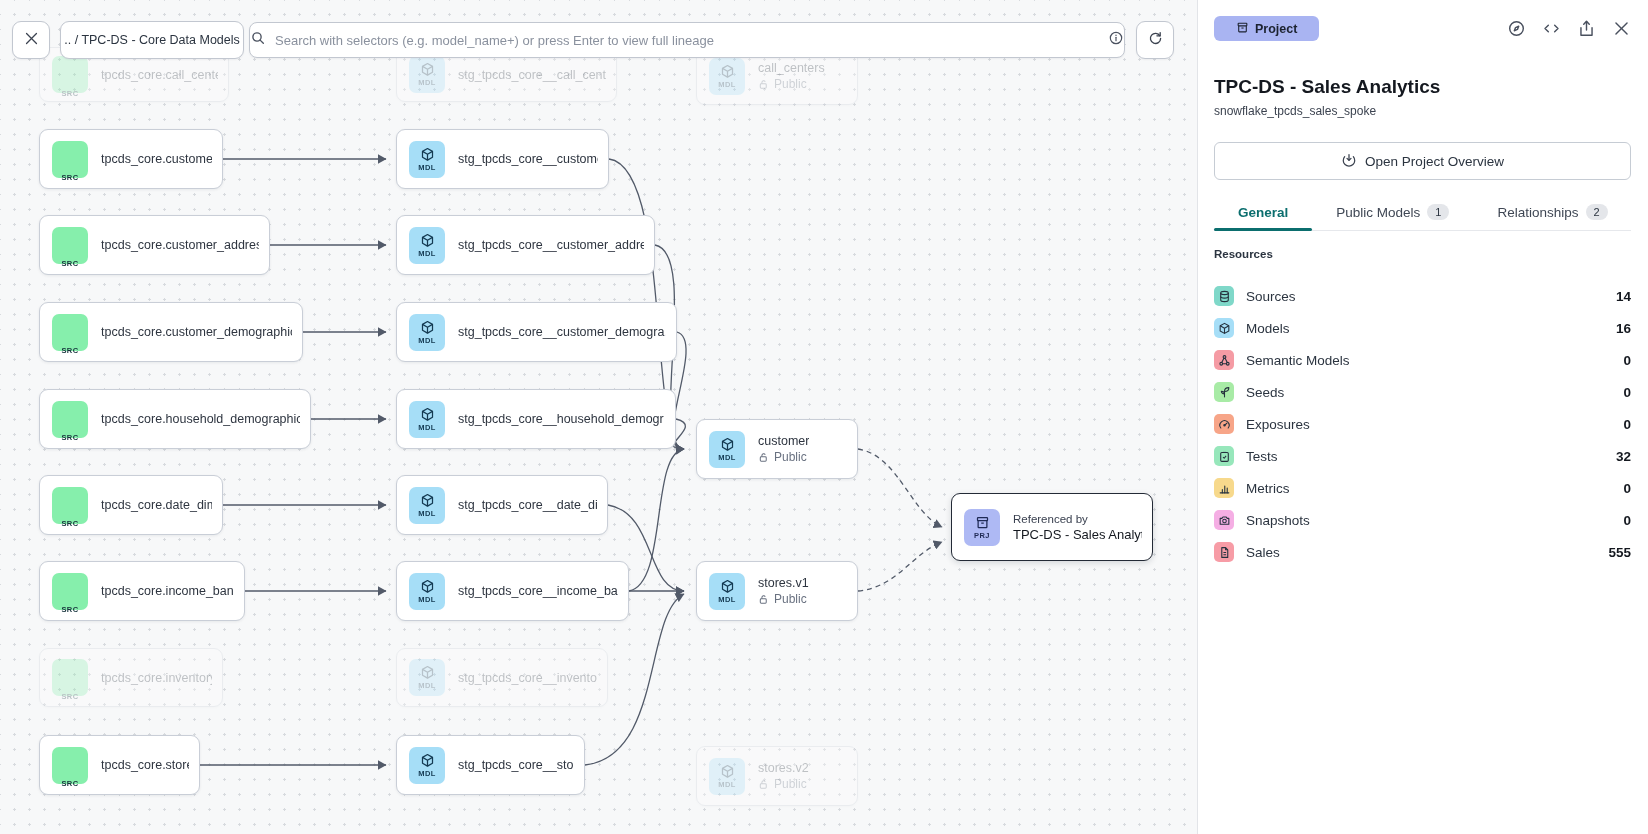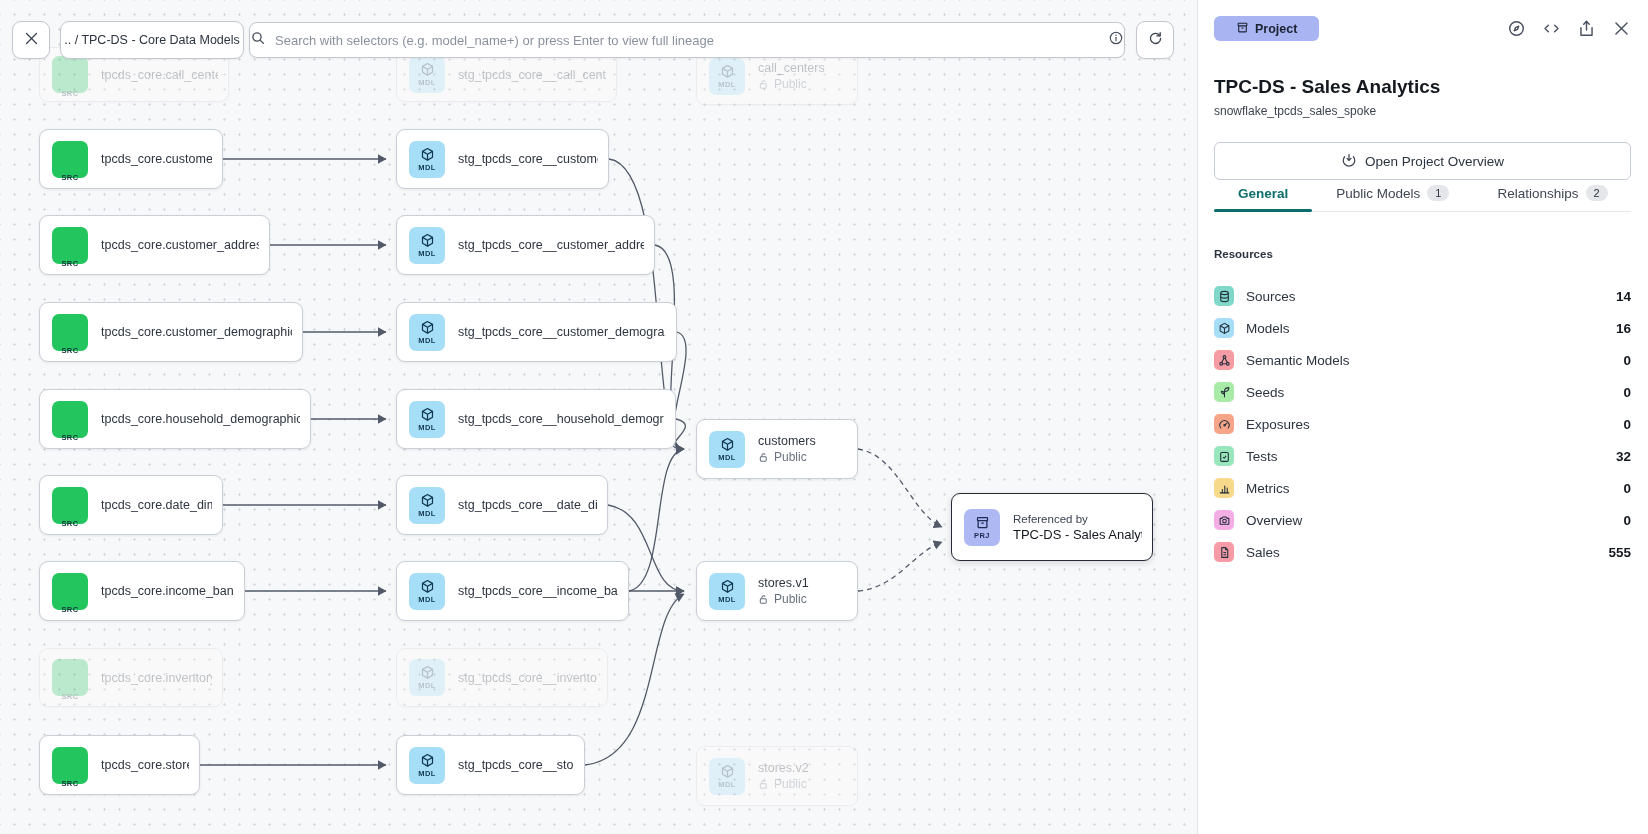--- a/index.html
+++ b/index.html
@@ -18,21 +18,21 @@
   
   .node { position:absolute; z-index:2; background:#fff; border:1px solid #c9ced7;
     border-radius:9px; box-shadow:0 1px 3px rgba(16,24,40,.07);
     display:flex; align-items:center; padding:0 10px 0 12px; gap:13px; cursor:pointer; }
   .node.faded { opacity:.28; }
   .node.selected { border:1.8px solid #22293466; border-color:#232a36; box-shadow:0 2px 6px rgba(16,24,40,.15); }
   .nbadge { flex:0 0 auto; width:36px; height:37px; border-radius:7px;
     display:flex; flex-direction:column; align-items:center; justify-content:center; }
   .nbadge svg { width:15px; height:15px; display:block; }
   .nbadge .blabel { font-size:7.5px; font-weight:700; letter-spacing:.4px; margin-top:1px; }
-  .nbadge.src { background:#22c55e; color:#15323b;gap:36px; }
+  .nbadge.src { background:#86efac; color:#15323b;gap:36px; }
   .nbadge.mdl { background:#a6def7; color:#143a52; }
   .nbadge.prj { background:#aeb9f4; color:#1f2a55; }
   .ntext { min-width:0; display:flex; flex-direction:column; justify-content:center; gap:2px; }
   .nname { font-size:12.5px; color:#2e3540; white-space:nowrap; overflow:hidden; }
   .nkicker { font-size:11.5px; color:#3a4150; white-space:nowrap; }
   .node.selected .nname { font-size:13px; color:#14181f; }
   .nsub { display:flex; align-items:center; gap:5px; font-size:12px; color:#697180; }
   .nsub svg { width:11px; height:11px; }
 
   
@@ -62,21 +62,21 @@
   .hdr-icons { margin-left:auto; display:flex; align-items:center; gap:13px; color:#49505e; }
   .hdr-icons .icnbtn { width:22px; height:22px; display:flex; align-items:center; justify-content:center; cursor:pointer; }
   .hdr-icons svg { width:19px; height:19px; }
   .panel-title { position:absolute; left:16px; top:76px; font-size:19px; font-weight:700; color:#14181f; }
   .panel-sub { position:absolute; left:16px; top:104px; font-size:12px; color:#3c4350; }
   .overview-btn { position:absolute; left:16px; right:17px; top:142px; height:38px; background:#fff;
     border:1px solid #c6ccd4; border-radius:6px; display:flex; align-items:center; justify-content:center;
     gap:8px; font-size:13.5px; color:#2b3440; cursor:pointer;
     font-family:"Liberation Sans","DejaVu Sans",sans-serif; }
   .overview-btn svg { width:16px; height:16px; color:#3c4350; }
-  .tabs { position:absolute; left:16px; right:17px; top:175px; height:37px; display:flex;
+  .tabs { position:absolute; left:16px; right:17px; top:194px; height:37px; display:flex;
     justify-content:space-between; border-bottom:1px solid #e6e8ec; }
   .tab { position:relative; display:flex; align-items:center; justify-content:center; gap:7px;
     padding:0 24px; font-size:13.5px; color:#3f4754; cursor:pointer; white-space:nowrap; }
   .tab.active { color:#0b6e6e; font-weight:700; }
   .tab.active::after { content:""; position:absolute; left:0; right:0; bottom:-1px; height:3px;
     background:#0b6e6e; border-radius:2px; }
   .tab .pill { background:#e4e6ea; color:#2b3440; border-radius:999px; font-size:11px; font-weight:400;
     padding:2px 8px; }
   .res-heading { position:absolute; left:16px; top:248px; font-size:11.5px; font-weight:700; color:#2b3440; }
   .res-list { position:absolute; left:16px; right:17px; top:280px; }
@@ -366,21 +366,21 @@
       </div>
       <div class="node" style="left: 696px; top: 419px; width: 162px; height: 60px;">
         <div class="nbadge mdl">
           <svg viewBox="0 0 24 24" fill="none" stroke="currentColor" stroke-width="2" stroke-linejoin="round">
             <path d="M12 2.5l8 4.5v9.5l-8 4.5-8-4.5V7z"></path>
             <path d="M12 11.5L4 7M12 11.5l8-4.5M12 11.5V21"></path>
           </svg>
           <span class="blabel">MDL</span>
         </div>
         <div class="ntext">
-          <div class="nname">customers</div>
+          <div class="nname">customer</div>
           <div class="nsub">
             <span style="display:flex">
               <svg viewBox="0 0 24 24" fill="none" stroke="currentColor" stroke-width="2.2" stroke-linejoin="round">
                 <rect x="5" y="10.5" width="13" height="9.5" rx="2"></rect>
                 <path d="M8.5 10.5V7.5A3.8 3.8 0 0 1 15.8 6"></path>
               </svg>
             </span>
             <span>Public</span>
           </div>
         </div>
@@ -625,21 +625,21 @@
         <span class="res-label">Metrics</span>
         <span class="res-count">0</span>
       </div>
       <div class="res-row">
         <span class="res-icon" style="background: rgb(245, 174, 228);">
           <svg viewBox="0 0 24 24" fill="none" stroke="currentColor" stroke-width="2" stroke-linejoin="round">
             <path d="M4 8h3.2l2-2.5h5.6L17 8h3v11H4z"></path>
             <circle cx="12" cy="13" r="3.3"></circle>
           </svg>
         </span>
-        <span class="res-label">Overview</span>
+        <span class="res-label">Snapshots</span>
         <span class="res-count">0</span>
       </div>
       <div class="res-row">
         <span class="res-icon" style="background: rgb(247, 156, 166);">
           <svg viewBox="0 0 24 24" fill="none" stroke="currentColor" stroke-width="2" stroke-linejoin="round">
             <path d="M7 3h7l4 4v14H7z"></path>
             <path d="M14 3v4h4M10 12h5M10 16h5"></path>
           </svg>
         </span>
         <span class="res-label">Sales</span>

